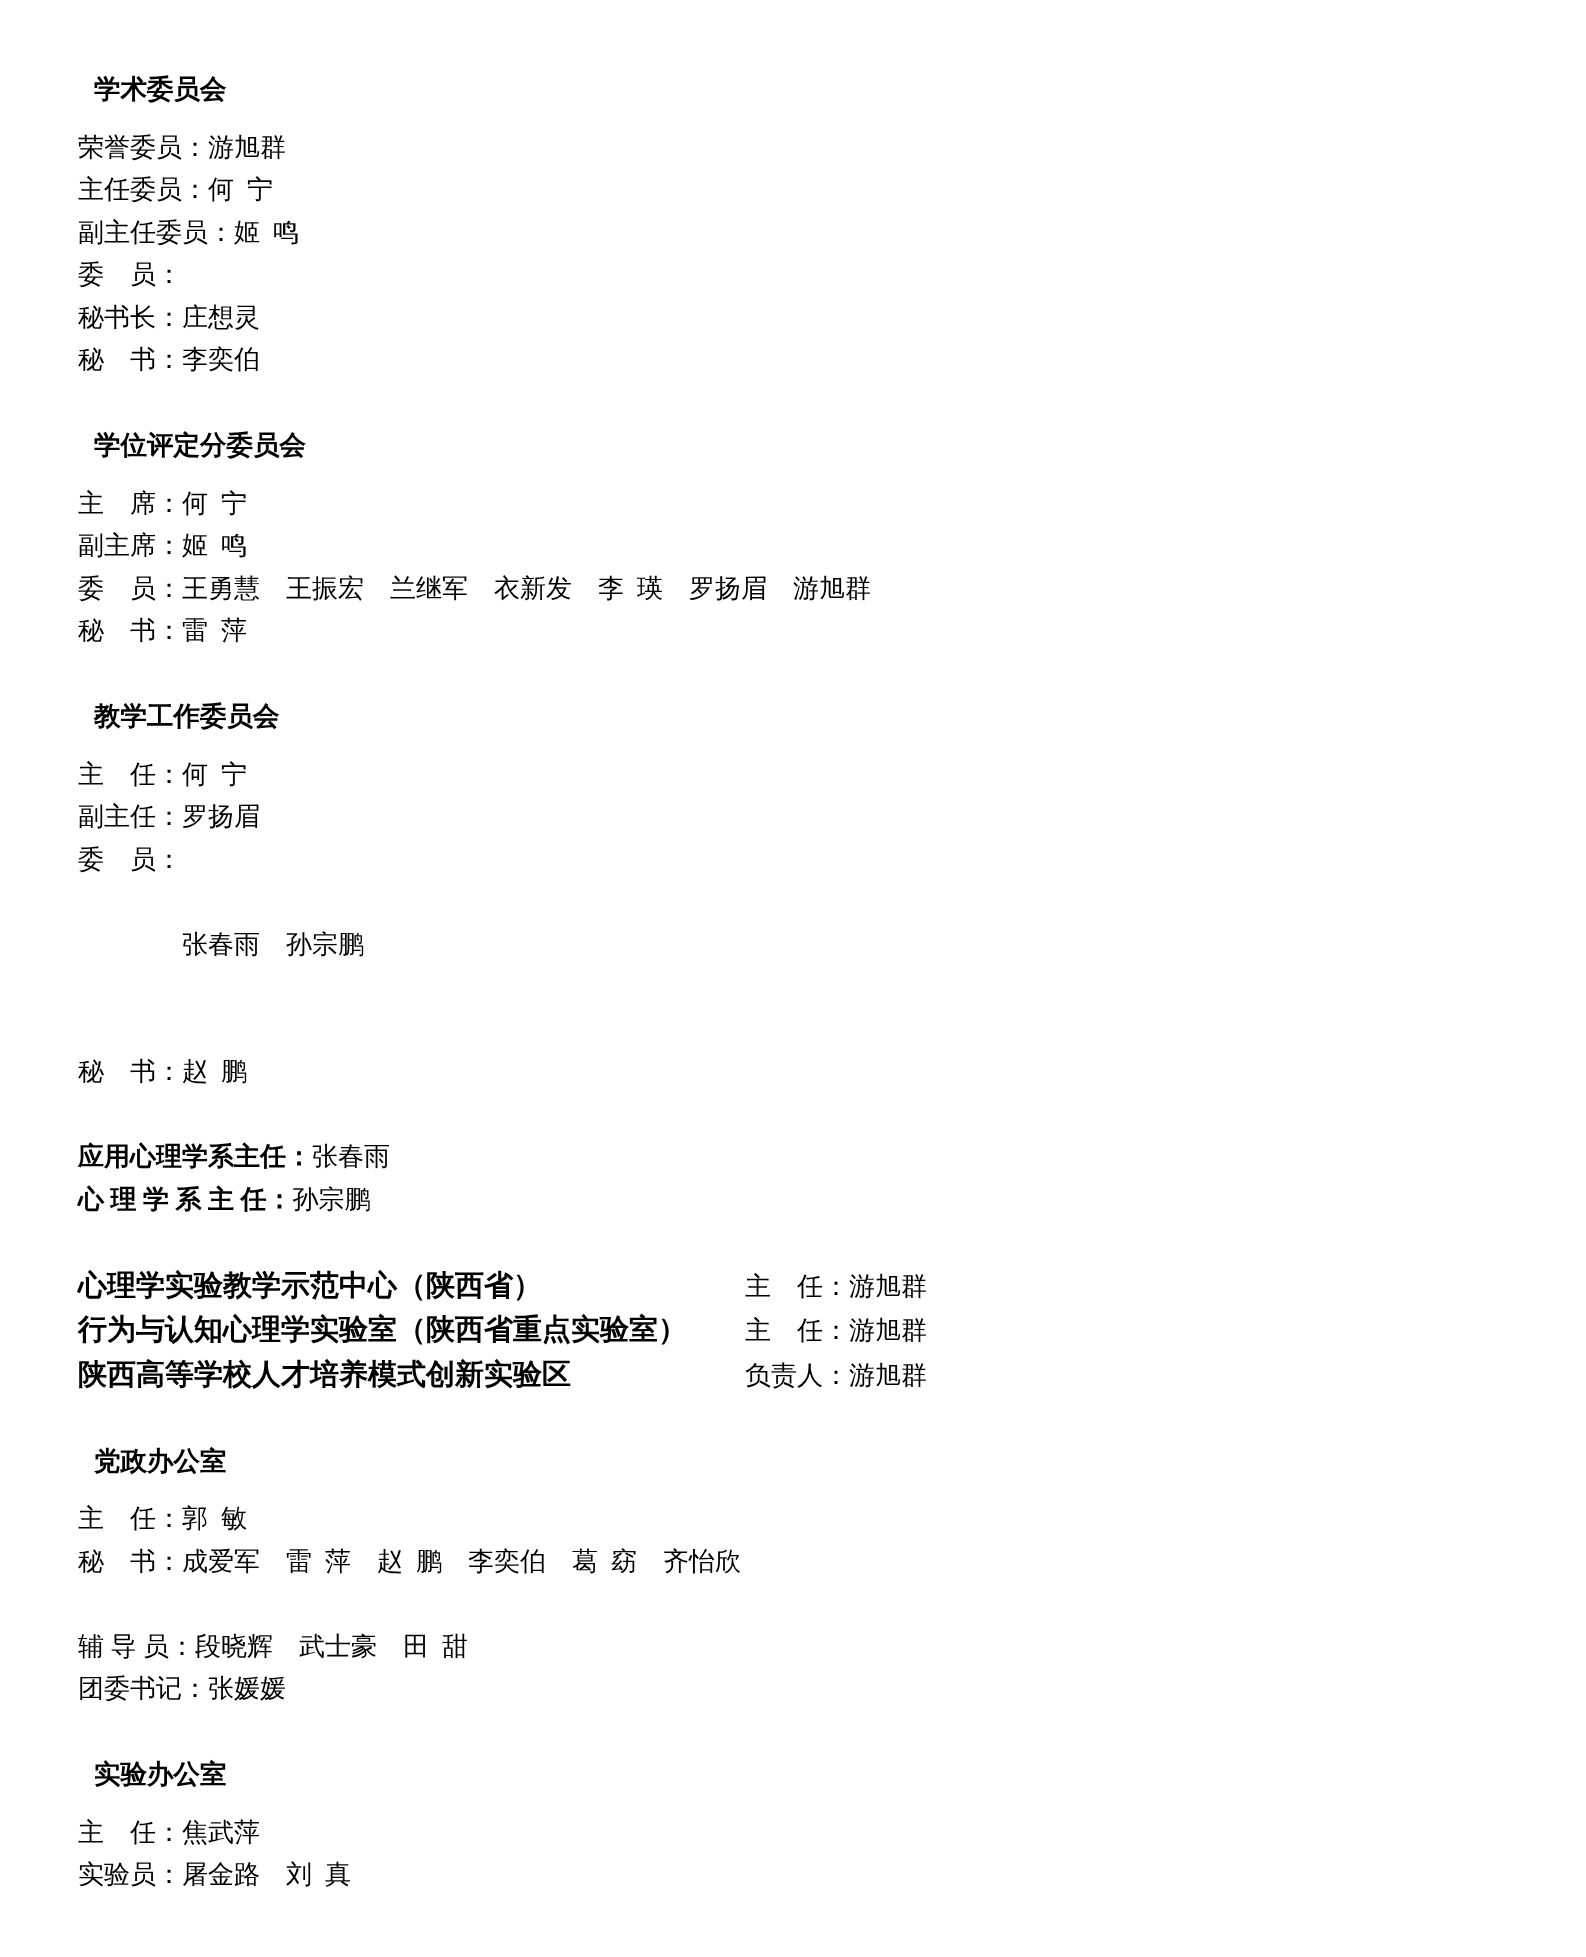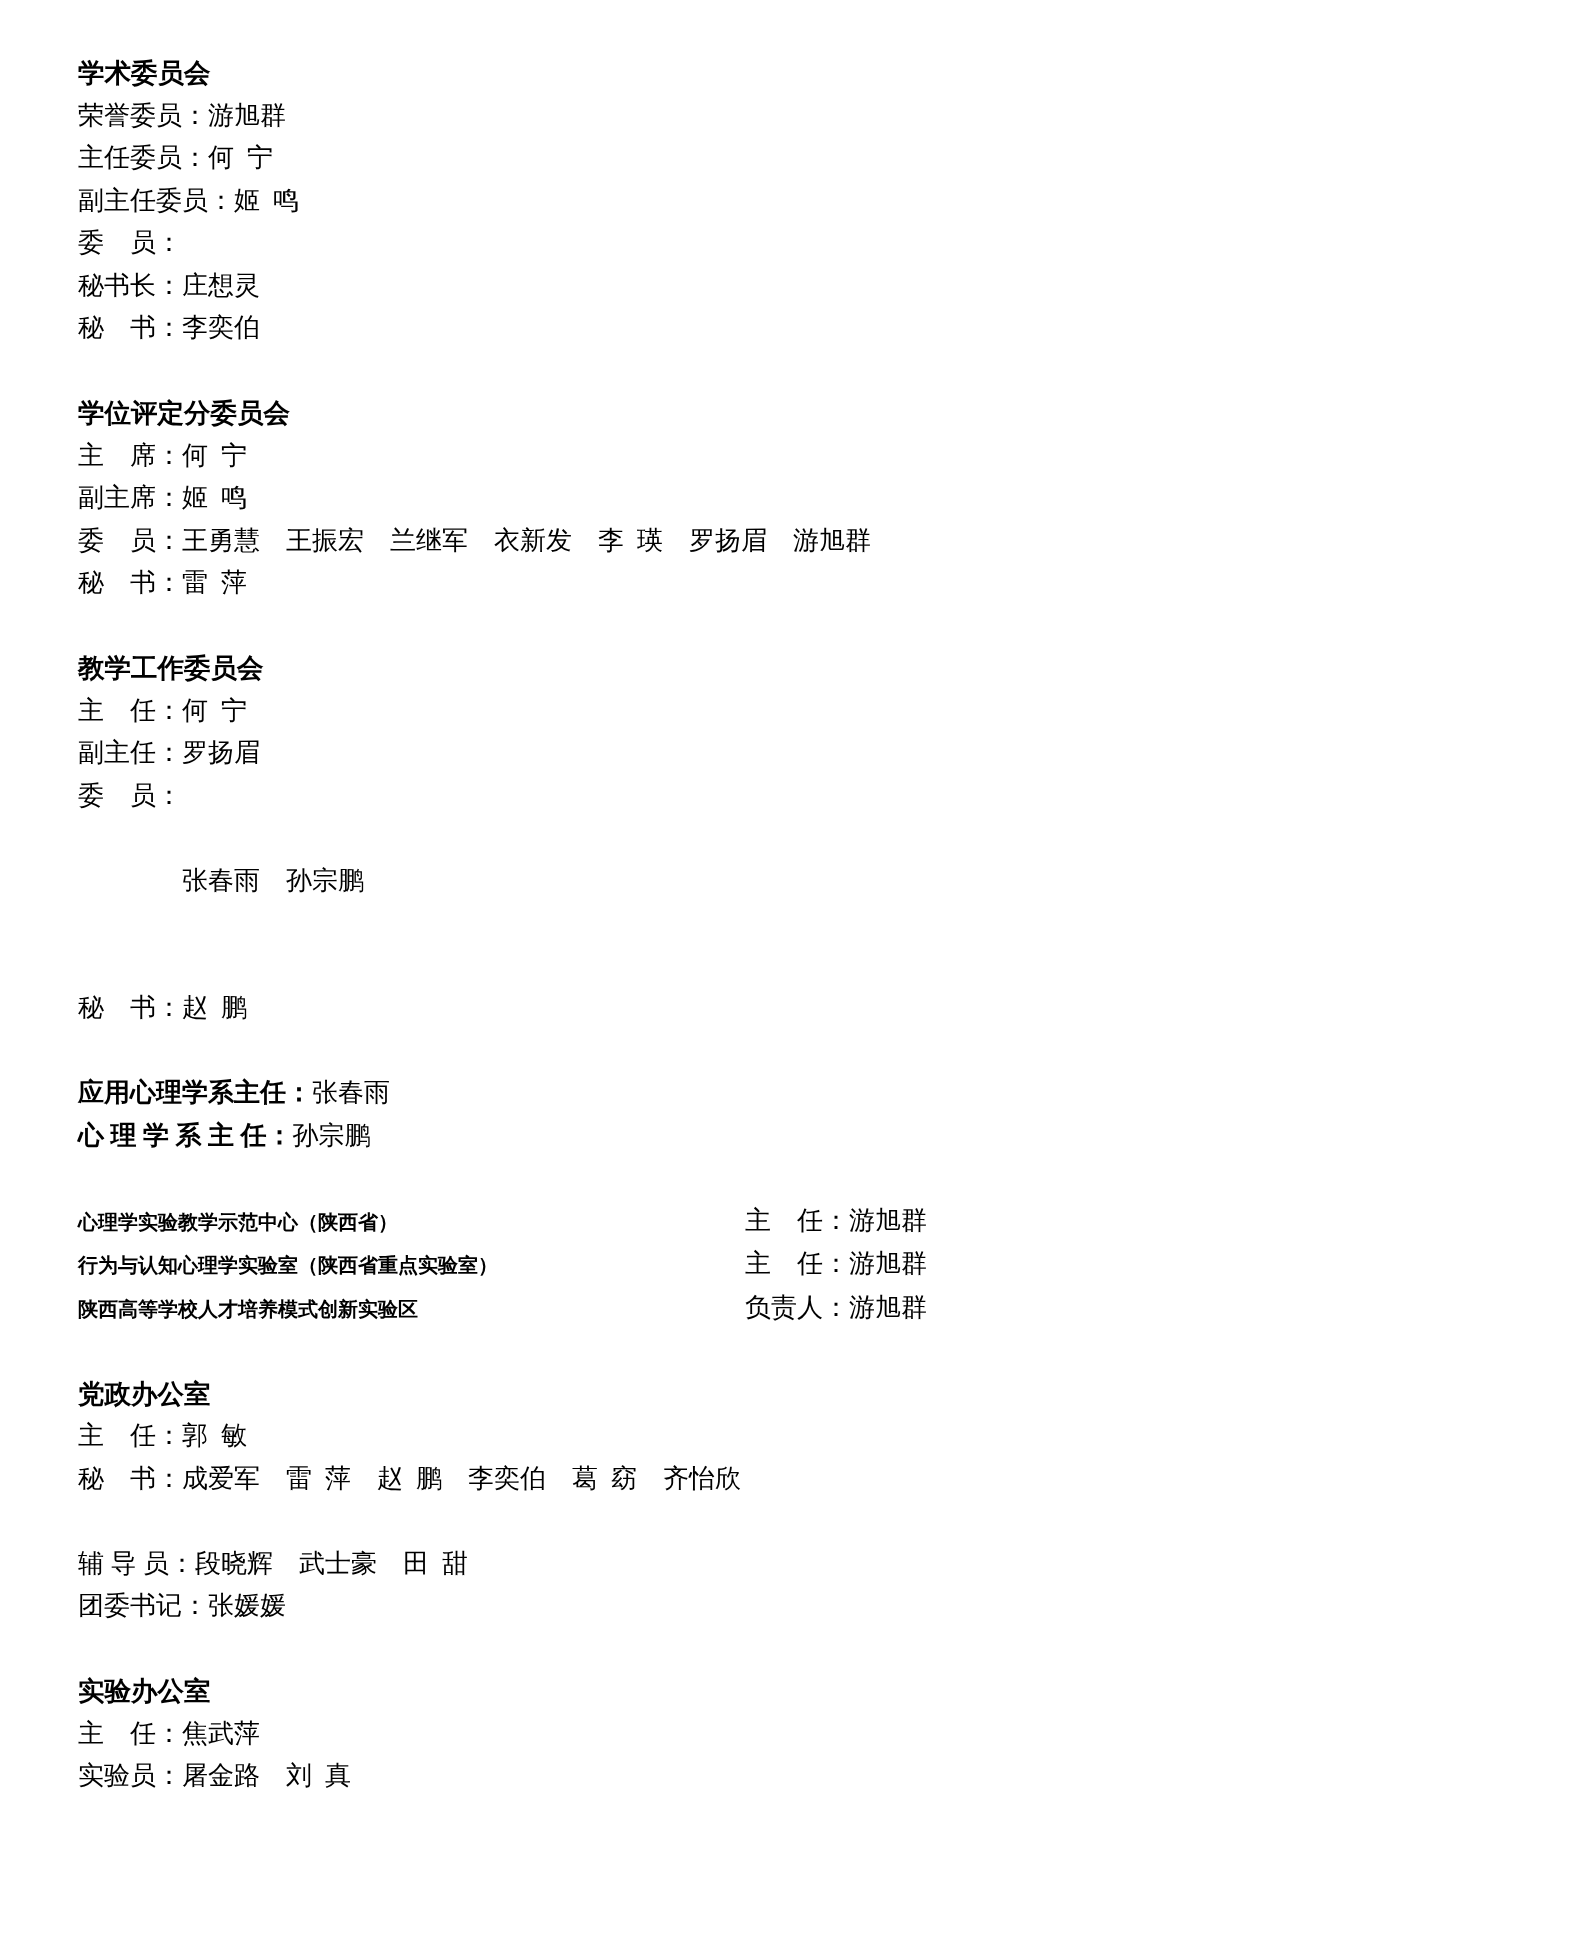--- a/index.html
+++ b/index.html
@@ -15,21 +15,21 @@
     background: #ffffff;
     padding: 52px 60px 0 78px;
     font-family: "Liberation Serif", "DejaVu Serif", serif;
     font-size: 26px;
     color: #000000;
     overflow: hidden;
   }
   .sec { margin-top: 42.5px; }
   .sec:first-child { margin-top: 0; }
   .heading {
-    margin: 0;
+    margin: 16px;
     font-size: 26.5px;
     font-weight: bold;
     line-height: 42.5px;
     white-space: pre-wrap;
   }
   .row {
     display: flex;
     align-items: baseline;
     line-height: 42.5px;
   }
@@ -42,21 +42,21 @@
   .bold { font-weight: bold; }
   .lab-row {
     display: flex;
     align-items: baseline;
     line-height: 42.5px;
   }
   .lab-title {
     width: 667px;
     flex-shrink: 0;
     font-weight: bold;
-    font-size: 20px;
+    font-size: 29px;
     white-space: pre;
   }
   .lab-role { white-space: pre; flex-shrink: 0; }
   .lab-name { white-space: pre; }
 </style>
 </head>
 <body>
 
 <div class="page">
 

